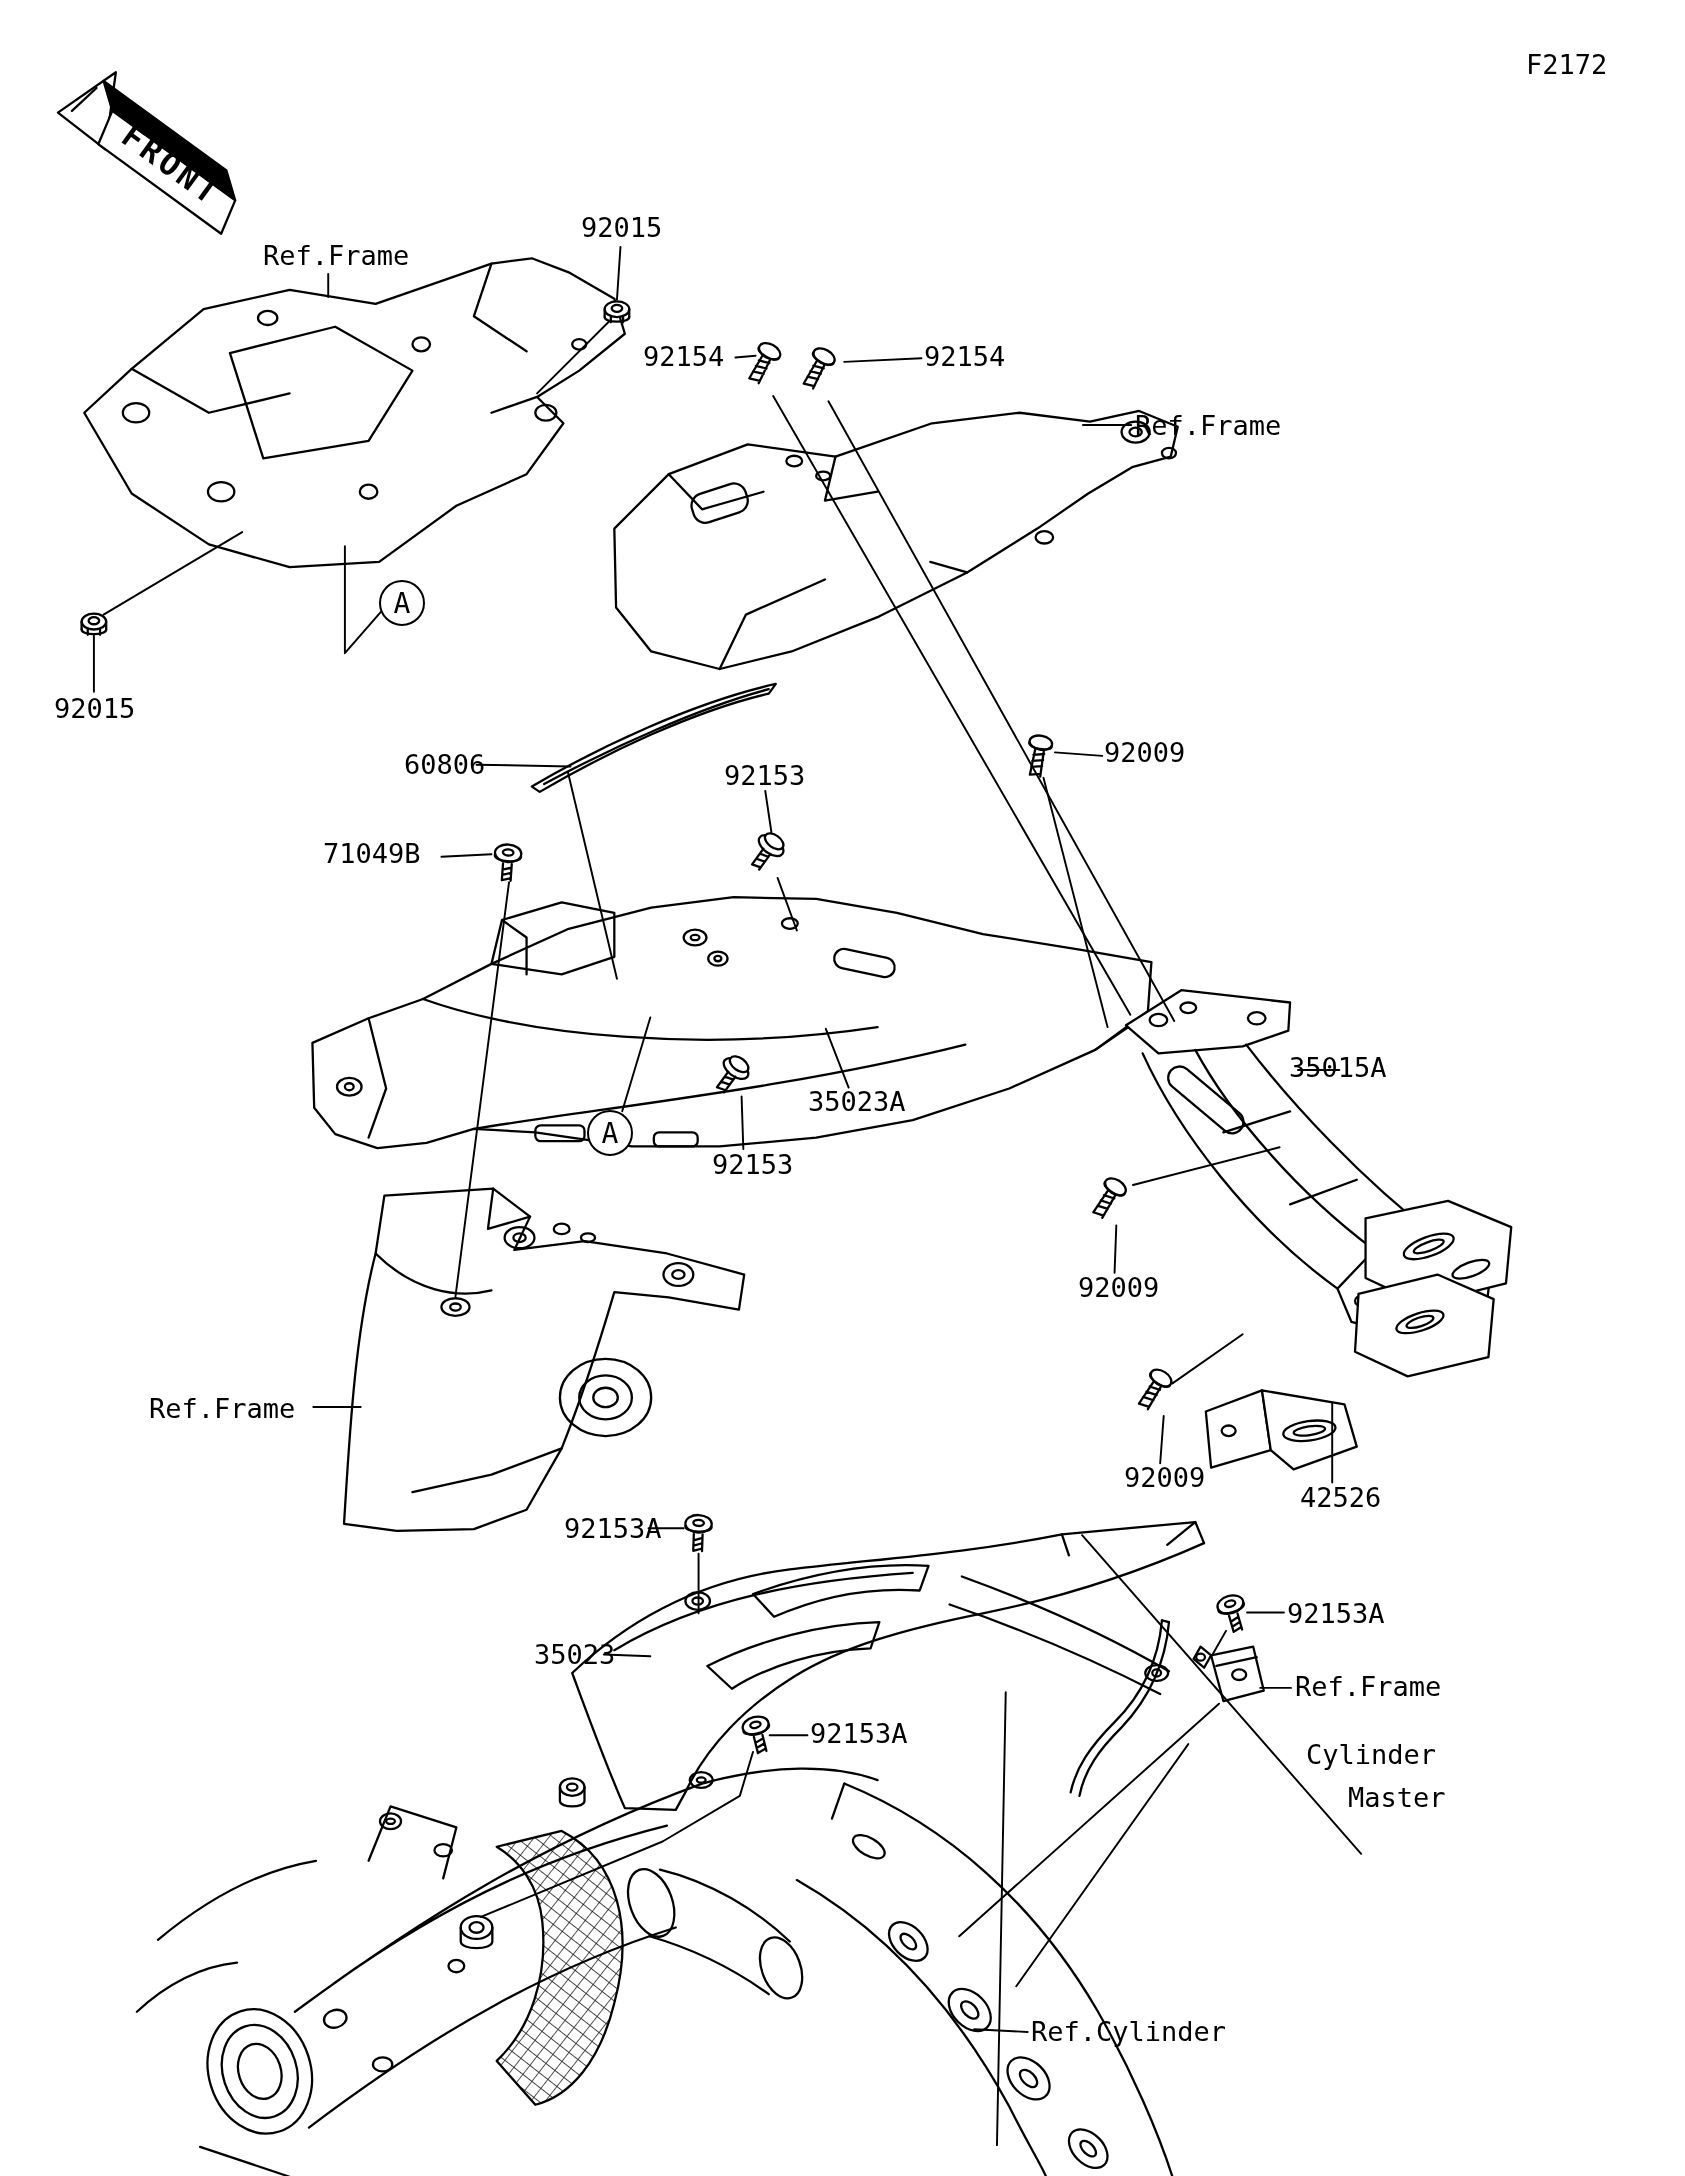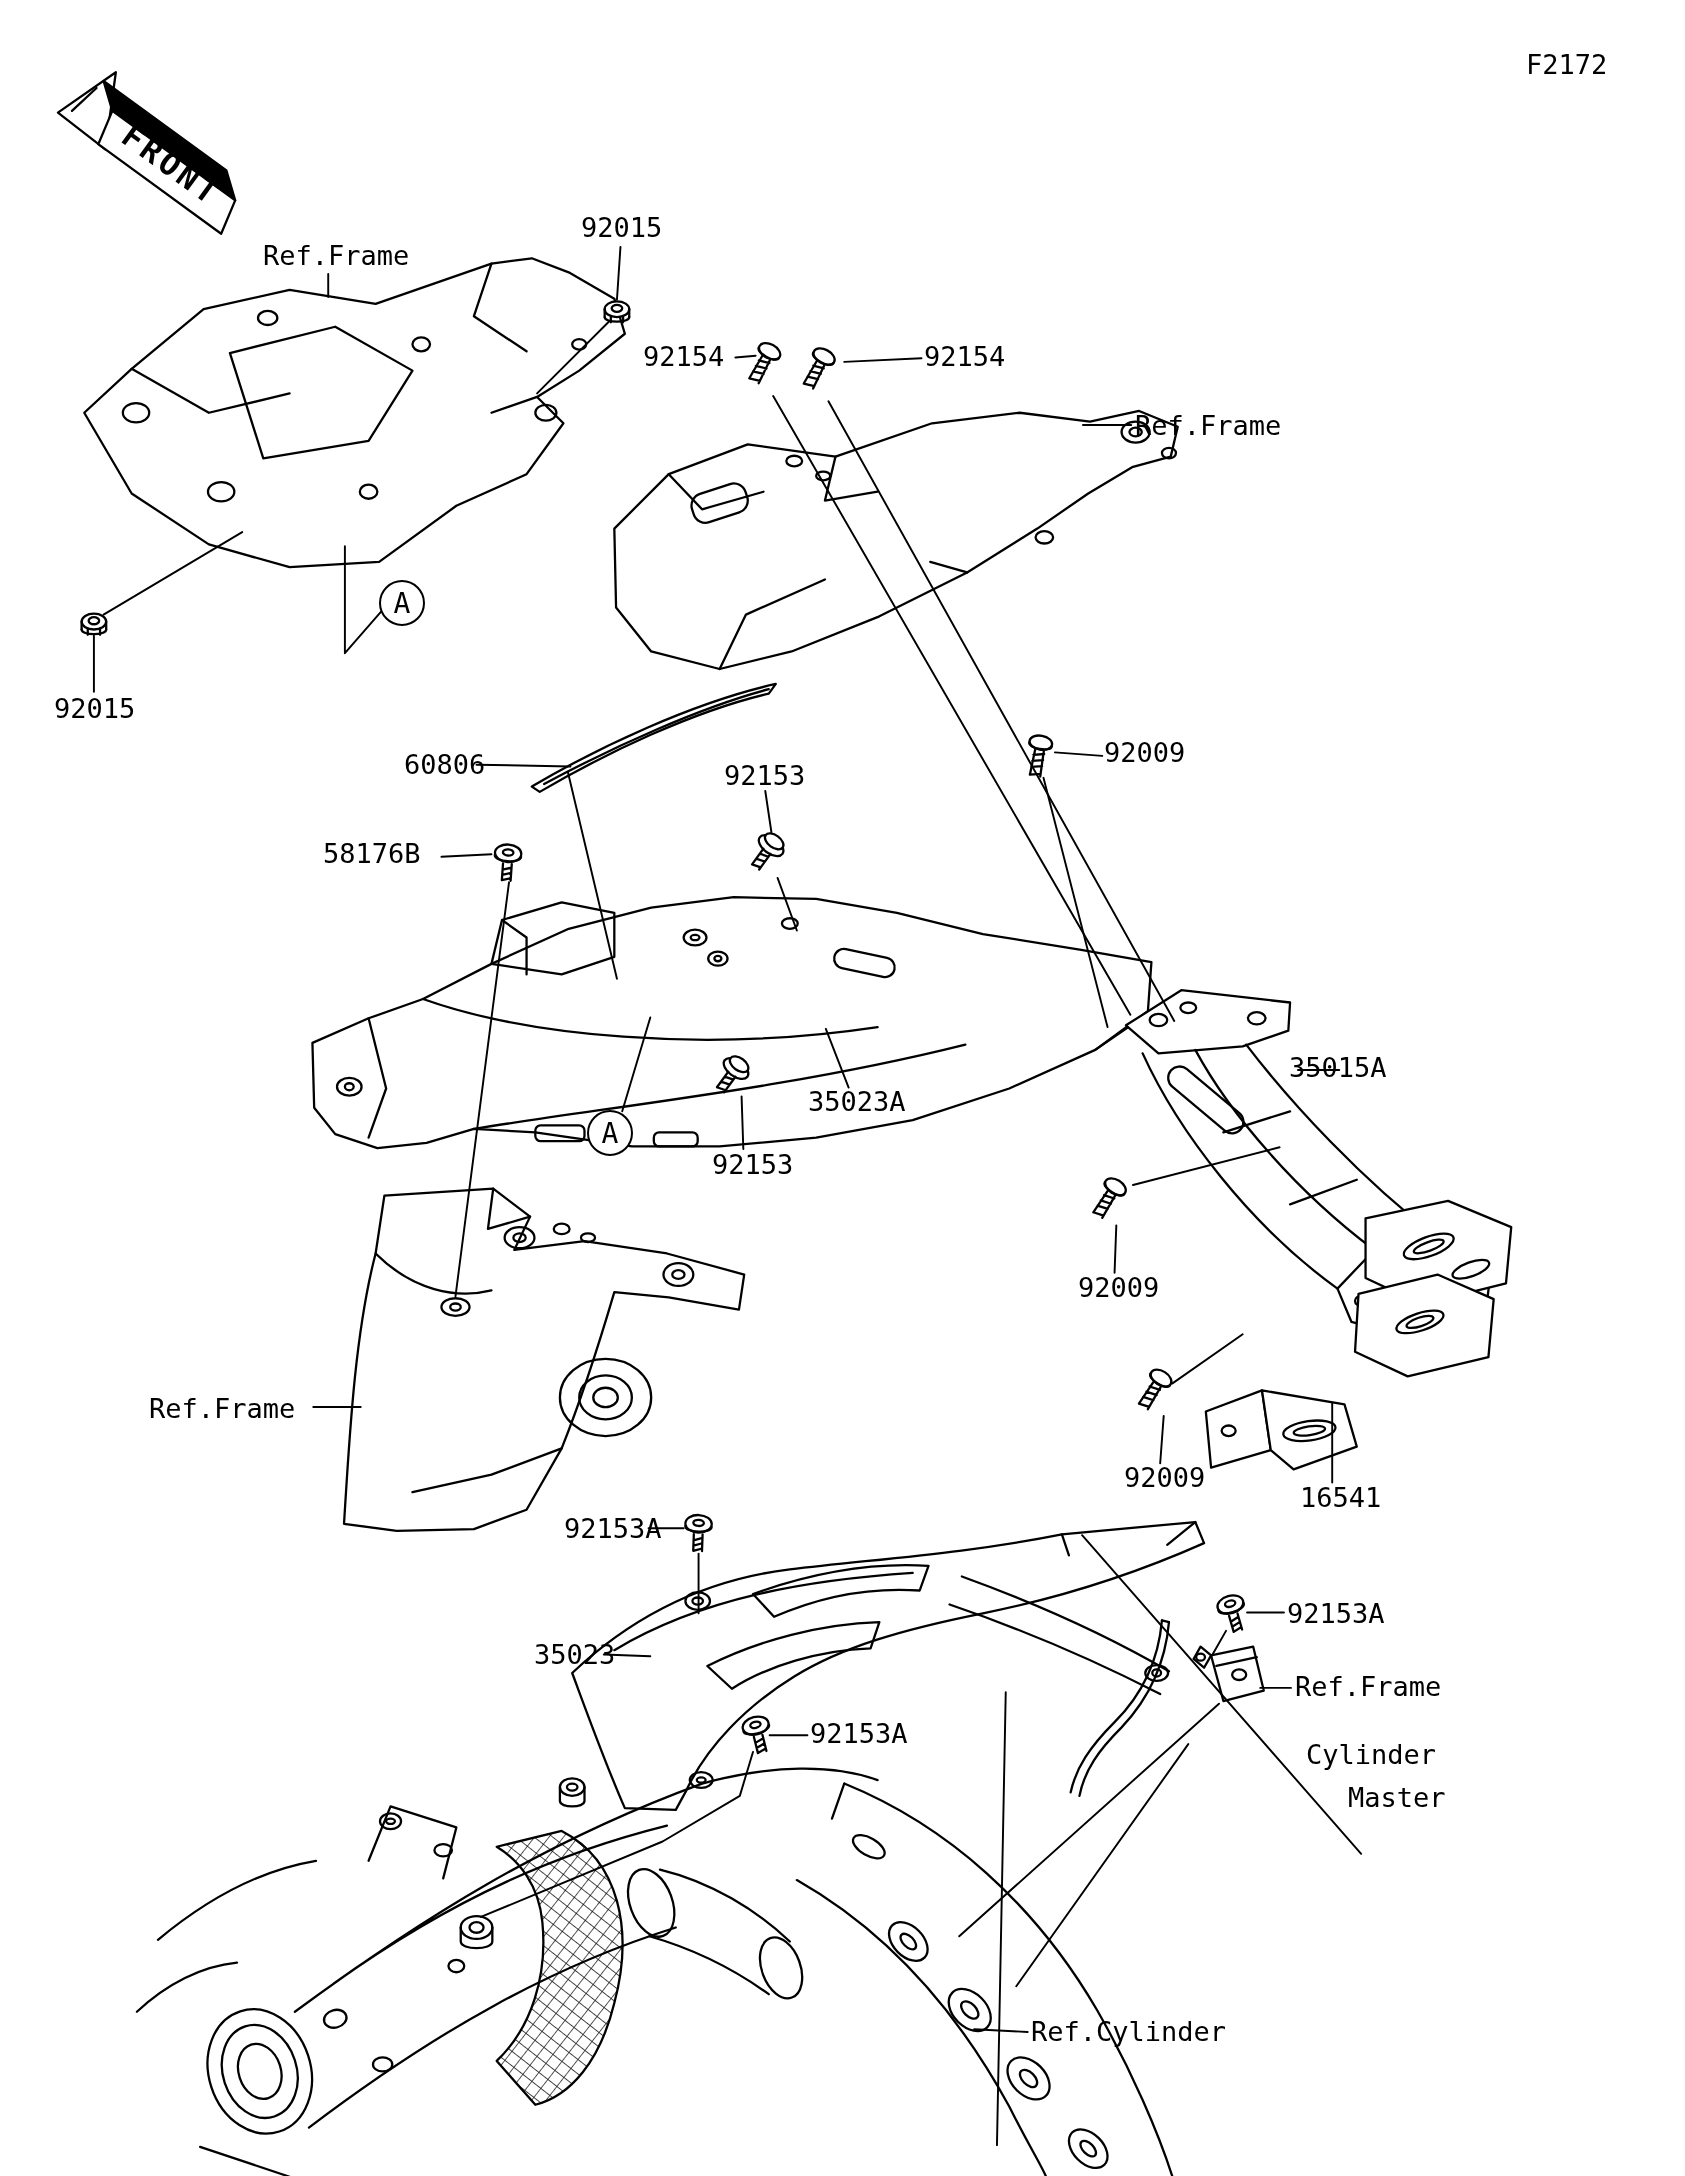--- a/index.html
+++ b/index.html
@@ -302,27 +302,27 @@
 
 <div class="lbl" style="left:263px;top:242px">Ref.Frame</div>
 <div class="lbl" style="left:581px;top:214px">92015</div>
 <div class="lbl" style="left:643px;top:343px">92154</div>
 <div class="lbl" style="left:924px;top:343px">92154</div>
 <div class="lbl" style="left:1135px;top:412px">Ref.Frame</div>
 <div class="lbl" style="left:54px;top:695px">92015</div>
 <div class="lbl" style="left:404px;top:751px">60806</div>
 <div class="lbl" style="left:724px;top:762px">92153</div>
 <div class="lbl" style="left:1104px;top:739px">92009</div>
-<div class="lbl" style="left:323px;top:840px">58176B</div>
+<div class="lbl" style="left:323px;top:840px">71049B</div>
 <div class="lbl" style="left:808px;top:1088px">35023A</div>
 <div class="lbl" style="left:712px;top:1151px">92153</div>
 <div class="lbl" style="left:1289px;top:1054px">35015A</div>
 <div class="lbl" style="left:1078px;top:1274px">92009</div>
 <div class="lbl" style="left:1124px;top:1464px">92009</div>
-<div class="lbl" style="left:1300px;top:1484px">16541</div>
+<div class="lbl" style="left:1300px;top:1484px">42526</div>
 <div class="lbl" style="left:149px;top:1395px">Ref.Frame</div>
 <div class="lbl" style="left:564px;top:1515px">92153A</div>
 <div class="lbl" style="left:534px;top:1641px">35023</div>
 <div class="lbl" style="left:810px;top:1720px">92153A</div>
 <div class="lbl" style="left:1287px;top:1600px">92153A</div>
 <div class="lbl" style="left:1295px;top:1673px">Ref.Frame</div>
 <div class="lbl" style="left:1348px;top:1784px">Master</div>
 <div class="lbl" style="left:1306px;top:1741px">Cylinder</div>
 <div class="lbl" style="left:1031px;top:2018px">Ref.Cylinder</div>
 

